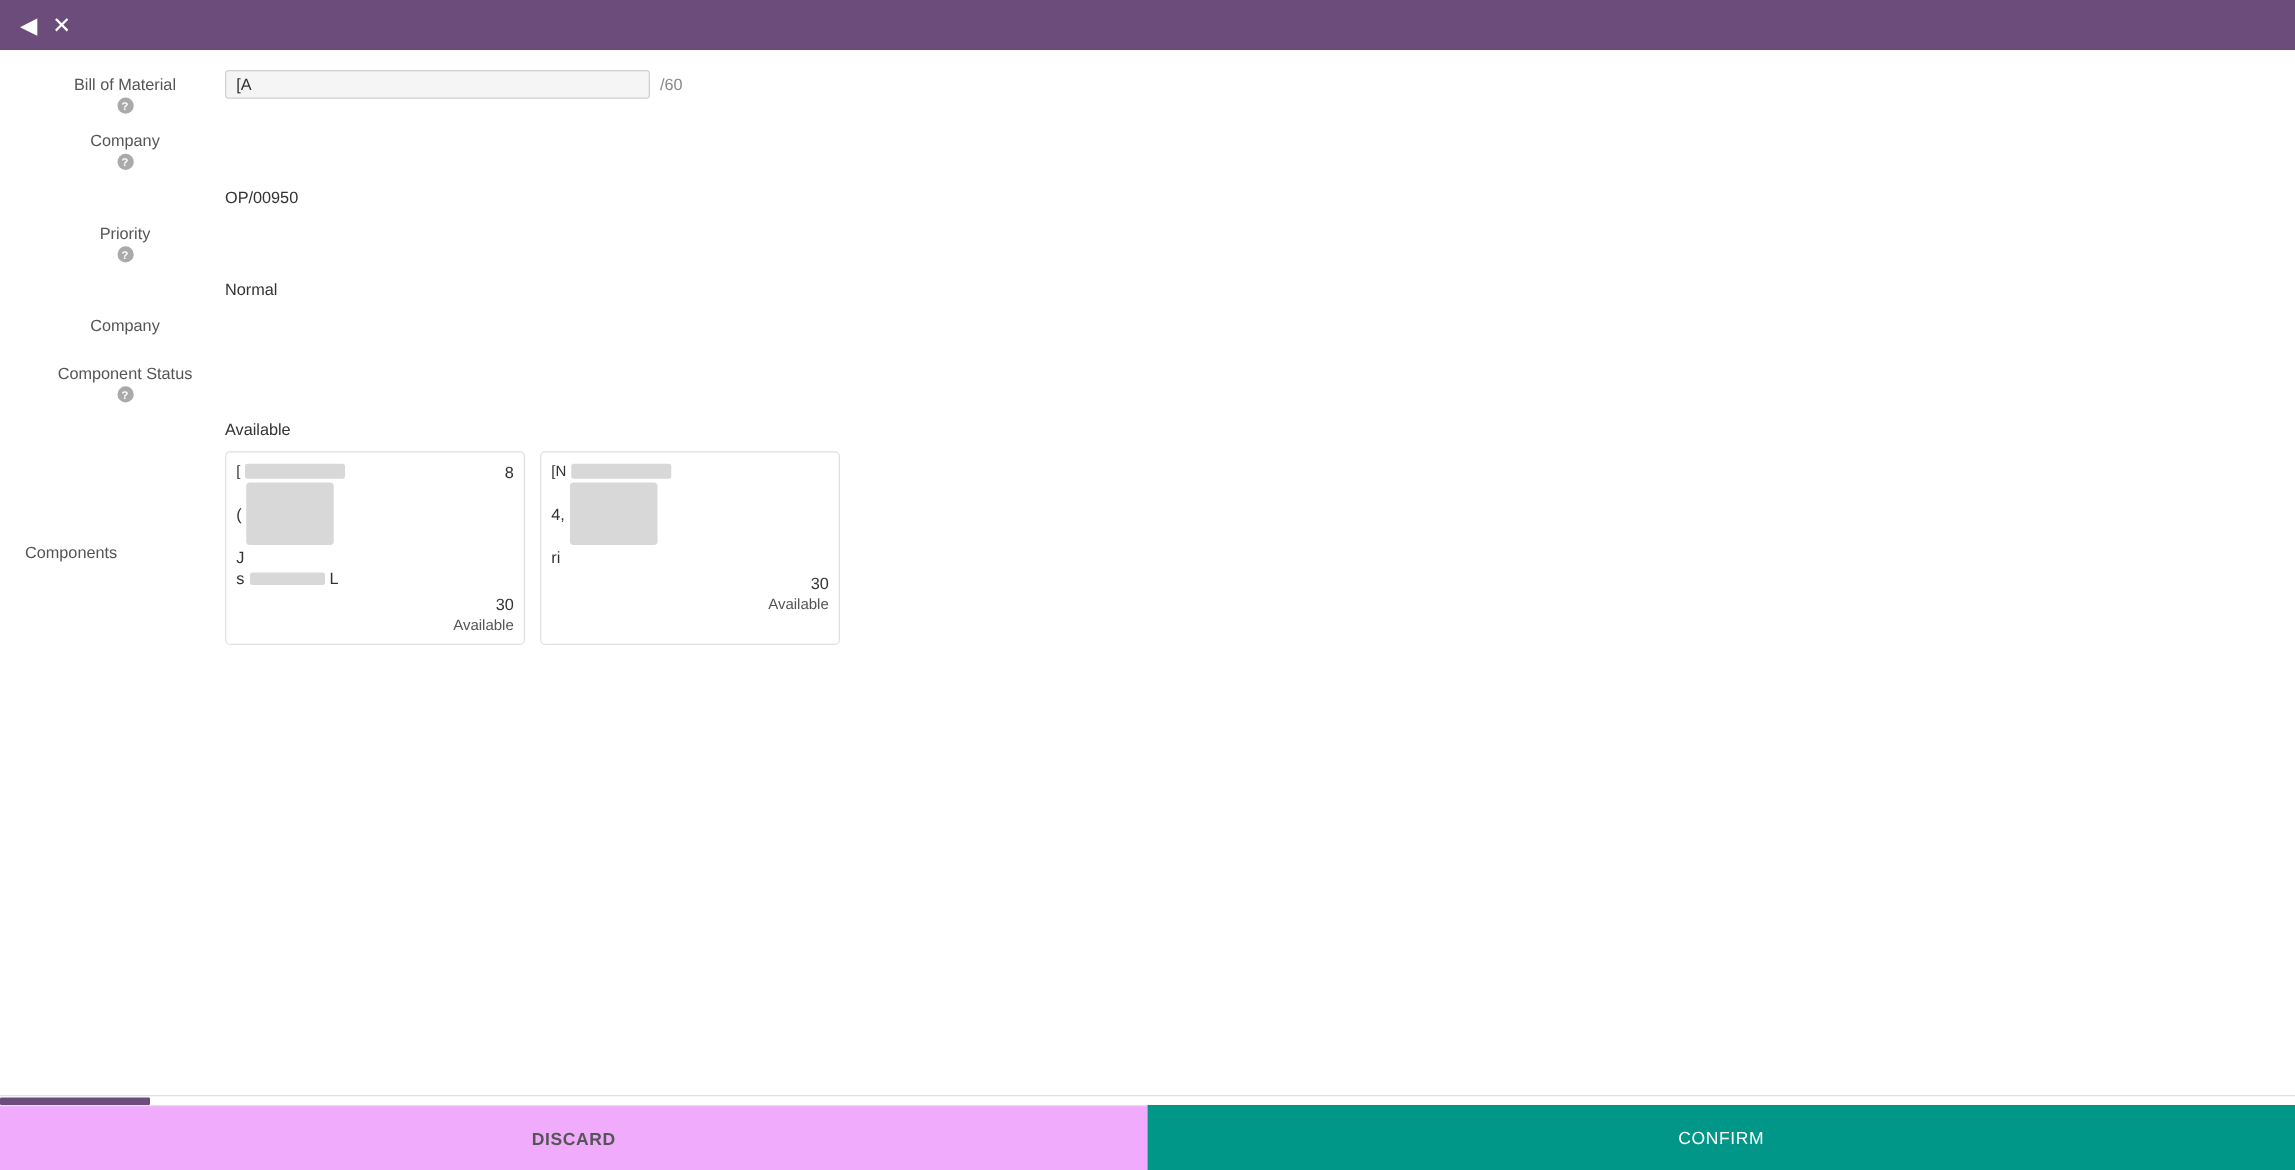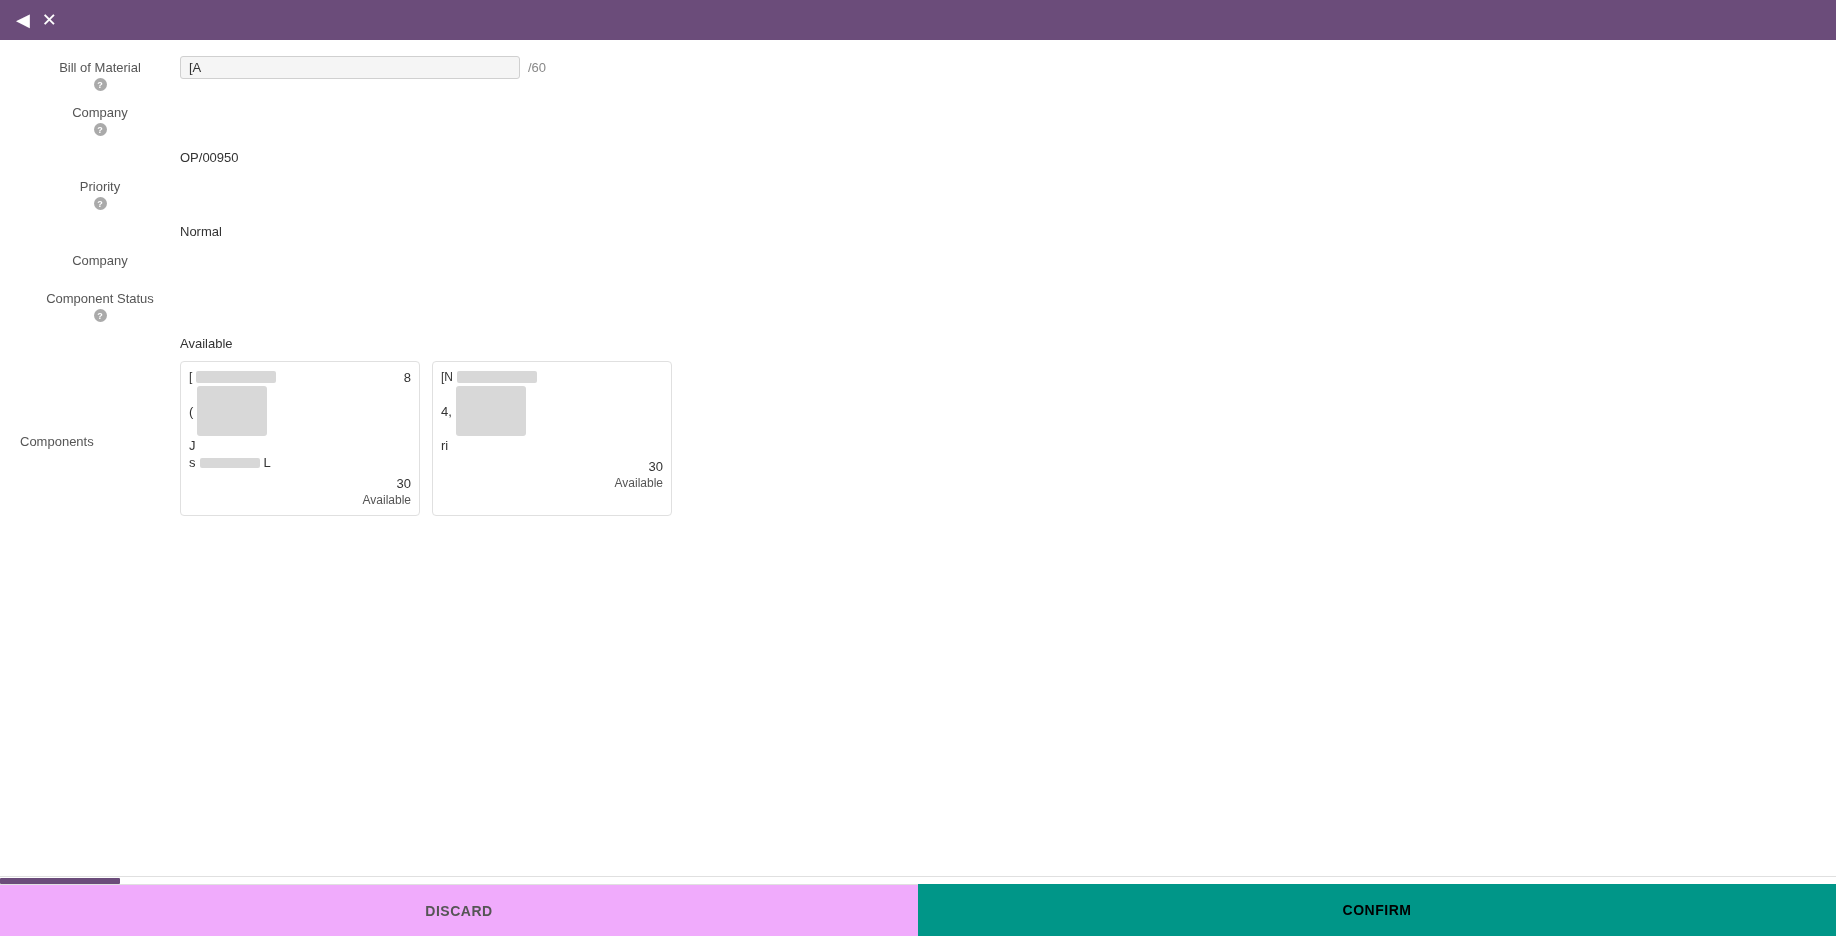--- a/index.html
+++ b/index.html
@@ -194,22 +194,22 @@
       font-weight: 600;
       color: #555;
       cursor: pointer;
       letter-spacing: 0.5px;
     }
     .footer-confirm {
       flex: 1;
       background: #009688;
       border: none;
       font-size: 14px;
-      font-weight: 700;
-      color: #000000;
+      font-weight: 400;
+      color: #ffffff;
       cursor: pointer;
       letter-spacing: 0.5px;
     }
   </style>
 </head>
 <body>
 
 <div class="header">
   <button class="header-back">
     <span>◀</span>

